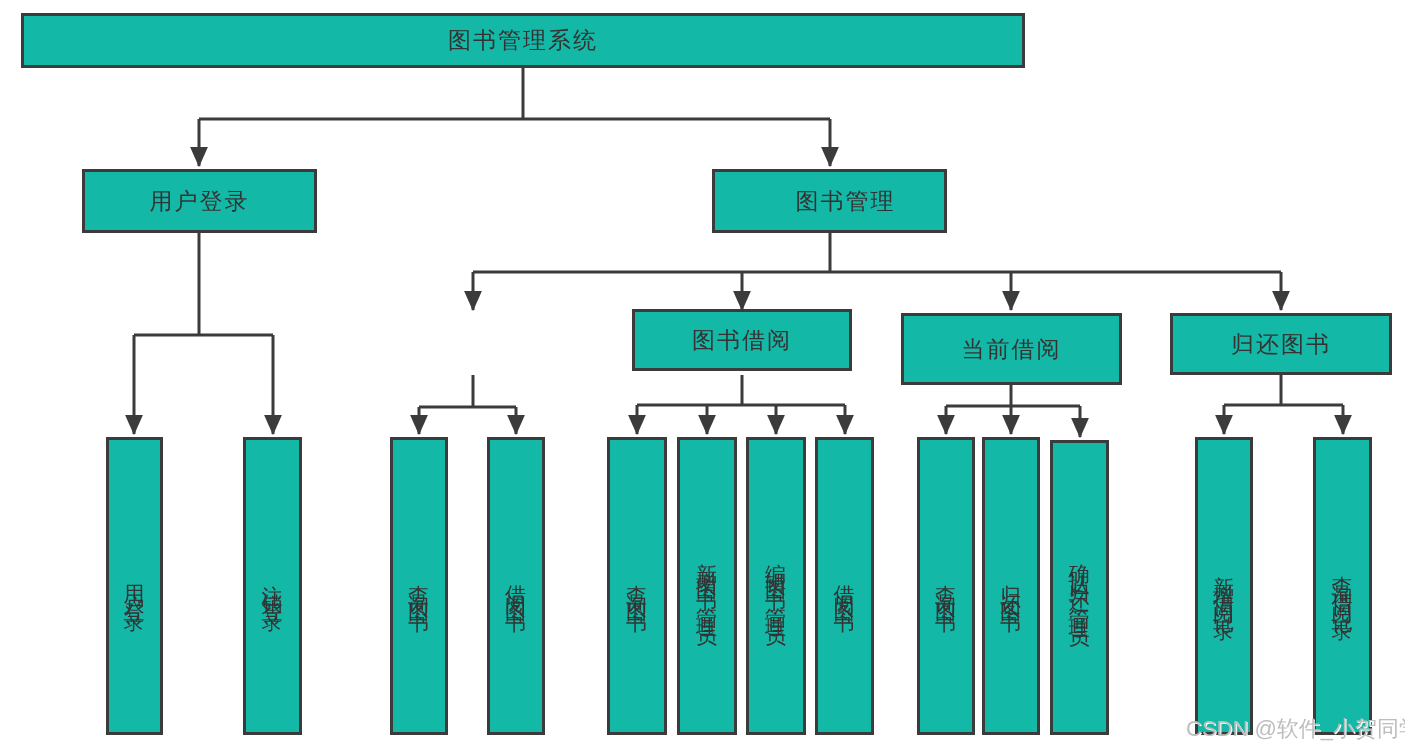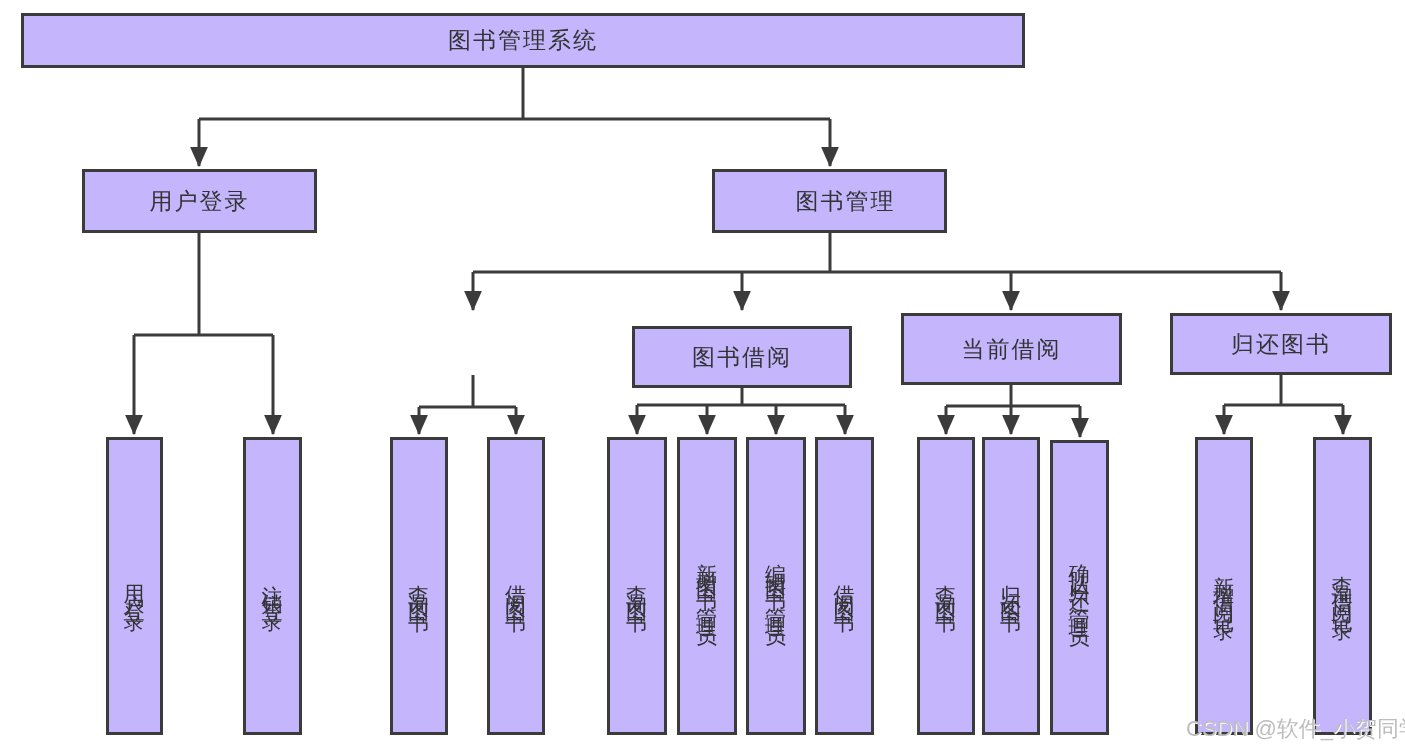--- a/index.html
+++ b/index.html
@@ -4,36 +4,36 @@
 <style>
   html,body{margin:0;padding:0;background:#ffffff;}
   body{
     width:1405px;height:747px;position:relative;overflow:hidden;
     font-family:"Liberation Sans","DejaVu Sans",sans-serif;
     color:#333333;
   }
   .stage{position:absolute;left:0;top:0;width:1405px;height:747px;}
   svg.connectors{position:absolute;left:0;top:0;z-index:1;}
   .node{
-    position:absolute;background:#c4b5fd;border:3px solid #3b3b3b;
+    position:absolute;background:#14b8a6;border:3px solid #3b3b3b;
     display:flex;align-items:center;justify-content:center;
     box-sizing:border-box;z-index:2;
   }
   .node-h{font-size:23px;letter-spacing:2px;white-space:nowrap;}
   .node-v{
     writing-mode:vertical-rl;text-orientation:mixed;
     font-size:21px;letter-spacing:9px;line-height:1;
     white-space:nowrap;
   }
   
   .n-root   {left:21px;  top:13px;  width:1004px;height:55px;}
   .n-login  {left:82px;  top:169px; width:235px; height:64px;}
   .n-mgmt   {left:712px; top:169px; width:235px; height:64px;padding-left:32px;}
   .n-newbook{left:363px; top:313px; width:220px; height:62px;}
-  .n-borrow {left:632px; top:326px; width:220px; height:62px;text-align:right;}
+  .n-borrow {left:632px; top:309px; width:220px; height:62px;text-align:right;}
   .n-current{left:901px; top:313px; width:221px; height:72px;}
   .n-record {left:1170px;top:313px; width:222px; height:62px;}
   
   .leaf{top:437px;height:298px;}
   .l-userlogin {left:106px; width:57px;}
   .l-logout    {left:243px; width:59px;}
   .l-nb-query  {left:390px; width:58px;}
   .l-nb-borrow {left:487px; width:58px;}
   .l-bb-query  {left:607px; width:60px;}
   .l-bb-add    {left:677px; width:60px;}

